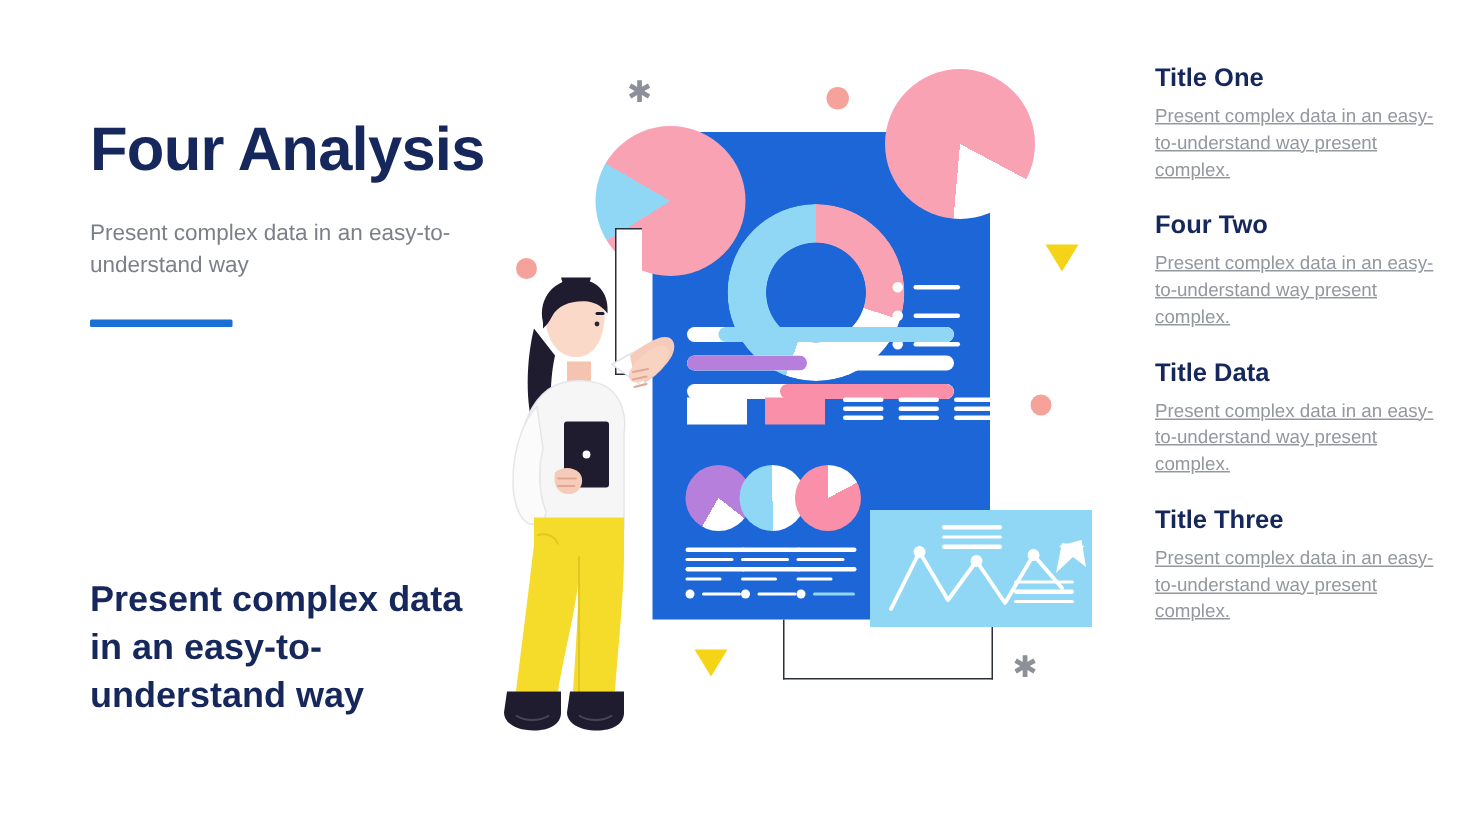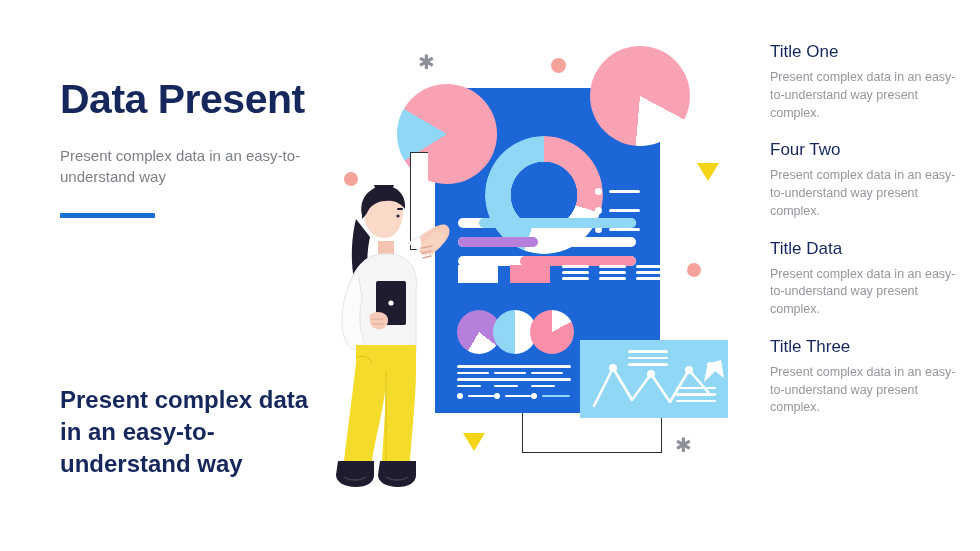--- a/index.html
+++ b/index.html
@@ -27,24 +27,24 @@
   }
   .bottom-statement {
     position:absolute; left:60px; top:384px; width:270px;
     font-size:24px; line-height:1.33; font-weight:bold; color:#16275c;
   }
 
   
   .right-col { position:absolute; left:770px; top:42px; width:190px; }
   .item { margin-bottom:18px; }
   .item-title {
-    font-size:17px; font-weight:normal; color:#16275c; margin-bottom:7px;
+    font-size:17px; font-weight:bold; color:#16275c; margin-bottom:7px;
   }
   .item-body {
-    font-size:12.5px; line-height:1.42; color:#93979e;
+    font-size:12.5px; line-height:1.42; color:#93979e;text-decoration:underline;
   }
 
   
   .illo { position:absolute; left:300px; top:0; width:460px; height:551px; }
   .board {
     position:absolute; left:135px; top:88px; width:225px; height:325px;
     background:#1c66d8;
   }
 
   
@@ -133,21 +133,21 @@
   
   .char { position:absolute; left:12px; top:185px; width:150px; height:310px; }
 </style>
 </head>
 <body>
 
 <div class="slide">
 
   <div class="left-col">
     <div class="main-title">
-      <div>Data Present</div>
+      <div>Four Analysis</div>
     </div>
     <div class="subtitle">Present complex data in an easy-to-understand way</div>
     <div class="accent-rule"></div>
   </div>
 
   <div class="bottom-statement">Present complex data in an easy-to-understand way</div>
 
   <div class="illo">
 
     <div class="sparkle" style="left:118px; top:52px;">✱</div>

